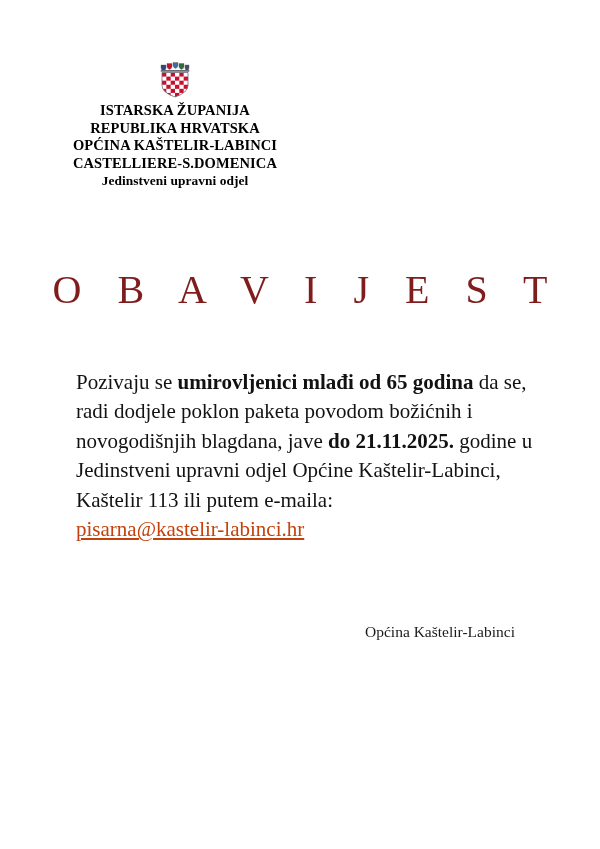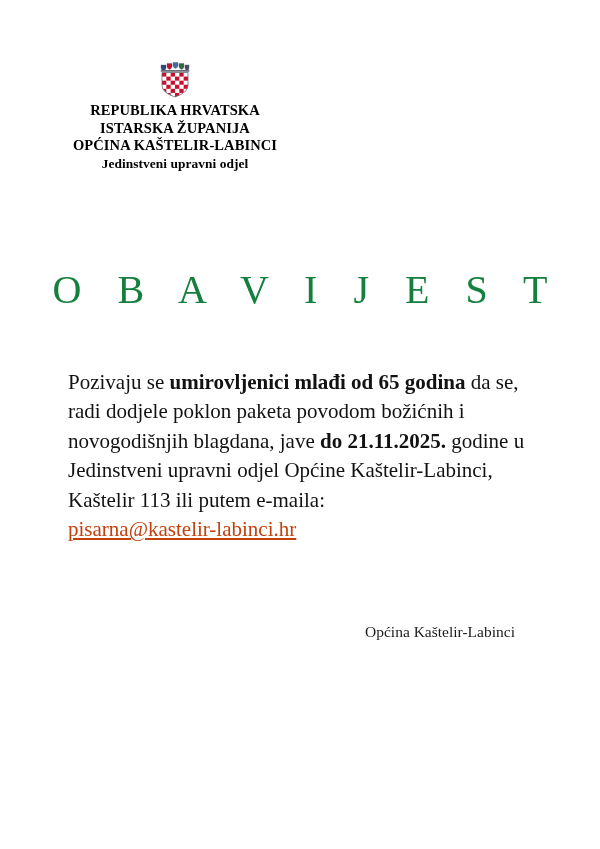--- a/index.html
+++ b/index.html
@@ -61,27 +61,27 @@
     left: 0;
     right: 0;
     top: 268px;
     text-align: center;
     font-family: "Liberation Serif", "DejaVu Serif", serif;
     font-size: 40px;
     font-weight: 400;
     letter-spacing: 13px;
     text-indent: 13px;
     line-height: 44px;
-    color: #15803d;
+    color: #7f1d1d;
   }
 
   
   .body-text {
     position: absolute;
-    left: 68px;
+    left: 76px;
     top: 368px;
     width: 470px;
     font-family: "Liberation Serif", "DejaVu Serif", serif;
     font-size: 21px;
     line-height: 29.4px;
     color: #121212;
     text-align: left;
   }
   .body-text p {
     margin: 0;
@@ -158,23 +158,24 @@
 
           <rect x="12.67" y="61.85" width="8.67" height="8.17" fill="#c8102e"></rect>
           <rect x="30" y="61.85" width="8.67" height="8.17" fill="#c8102e"></rect>
           <rect x="47.33" y="61.85" width="8.67" height="8.17" fill="#c8102e"></rect>
         </g>
         <path d="M4 21 h52 v26 q0 14 -26 23 q-26 -9 -26 -23 z" fill="none" stroke="#6a6a72" stroke-width="1.6"></path>
       </g>
     </svg>
 
     <div class="org-lines">
+      <span class="org-line">ISTARSKA ŽUPANIJA</span>
       <span class="org-line">REPUBLIKA HRVATSKA</span>
-      <span class="org-line">ISTARSKA ŽUPANIJA</span>
       <span class="org-line">OPĆINA KAŠTELIR-LABINCI</span>
+      <span class="org-line">CASTELLIERE-S.DOMENICA</span>
       <span class="org-line sub">Jedinstveni upravni odjel</span>
     </div>
   </div>
 
   <div class="doc-title">O B A V I J E S T</div>
 
   <div class="body-text">
     <p><span>Pozivaju se </span><span class="bold">umirovljenici mlađi od 65 godina</span><span> da se, radi dodjele poklon paketa povodom božićnih i novogodišnjih blagdana, jave </span><span class="bold">do 21.11.2025.</span><span> godine u Jedinstveni upravni odjel Općine Kaštelir-Labinci, Kaštelir 113 ili putem e-maila: </span><br><span class="email-link">pisarna@kastelir-labinci.hr</span></p>
   </div>
 

